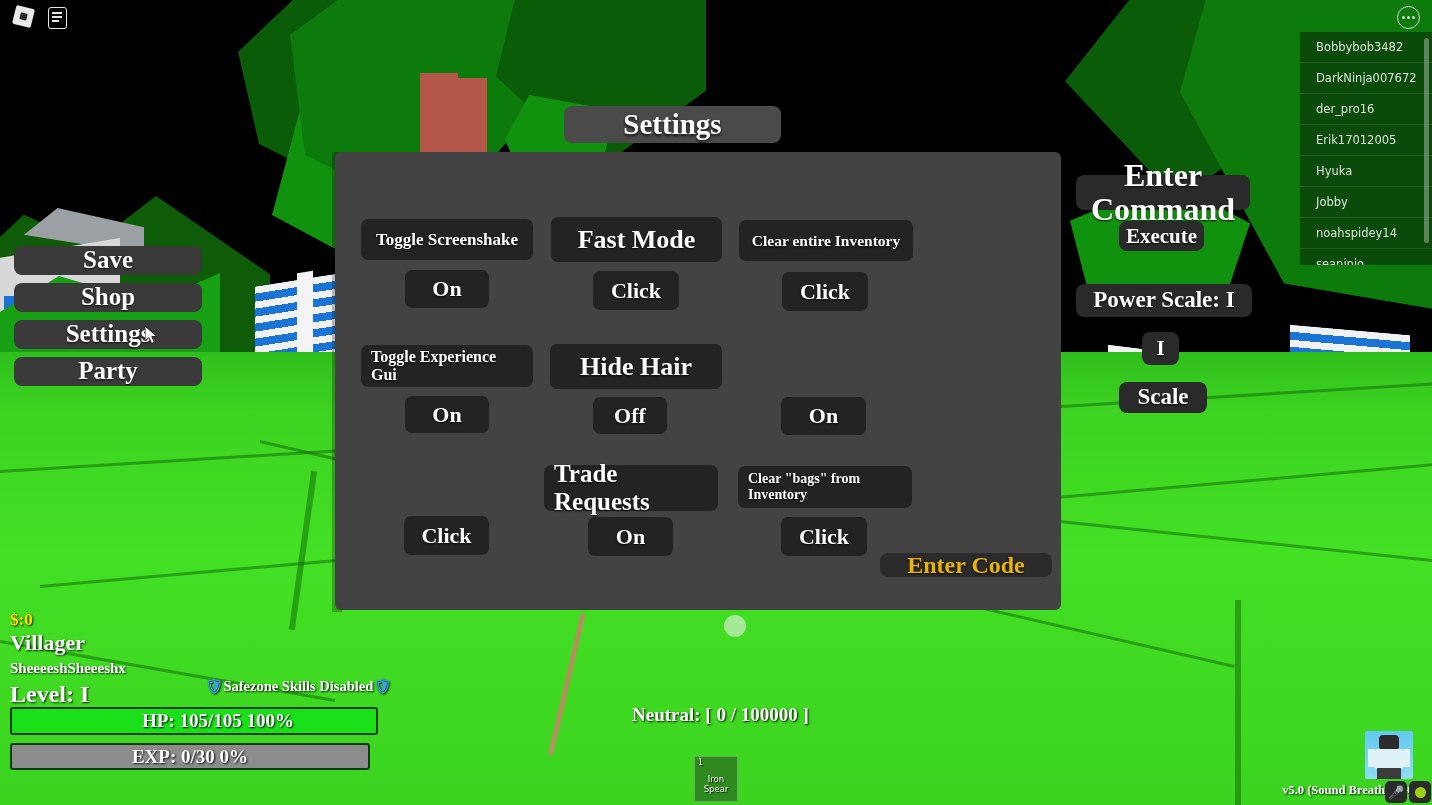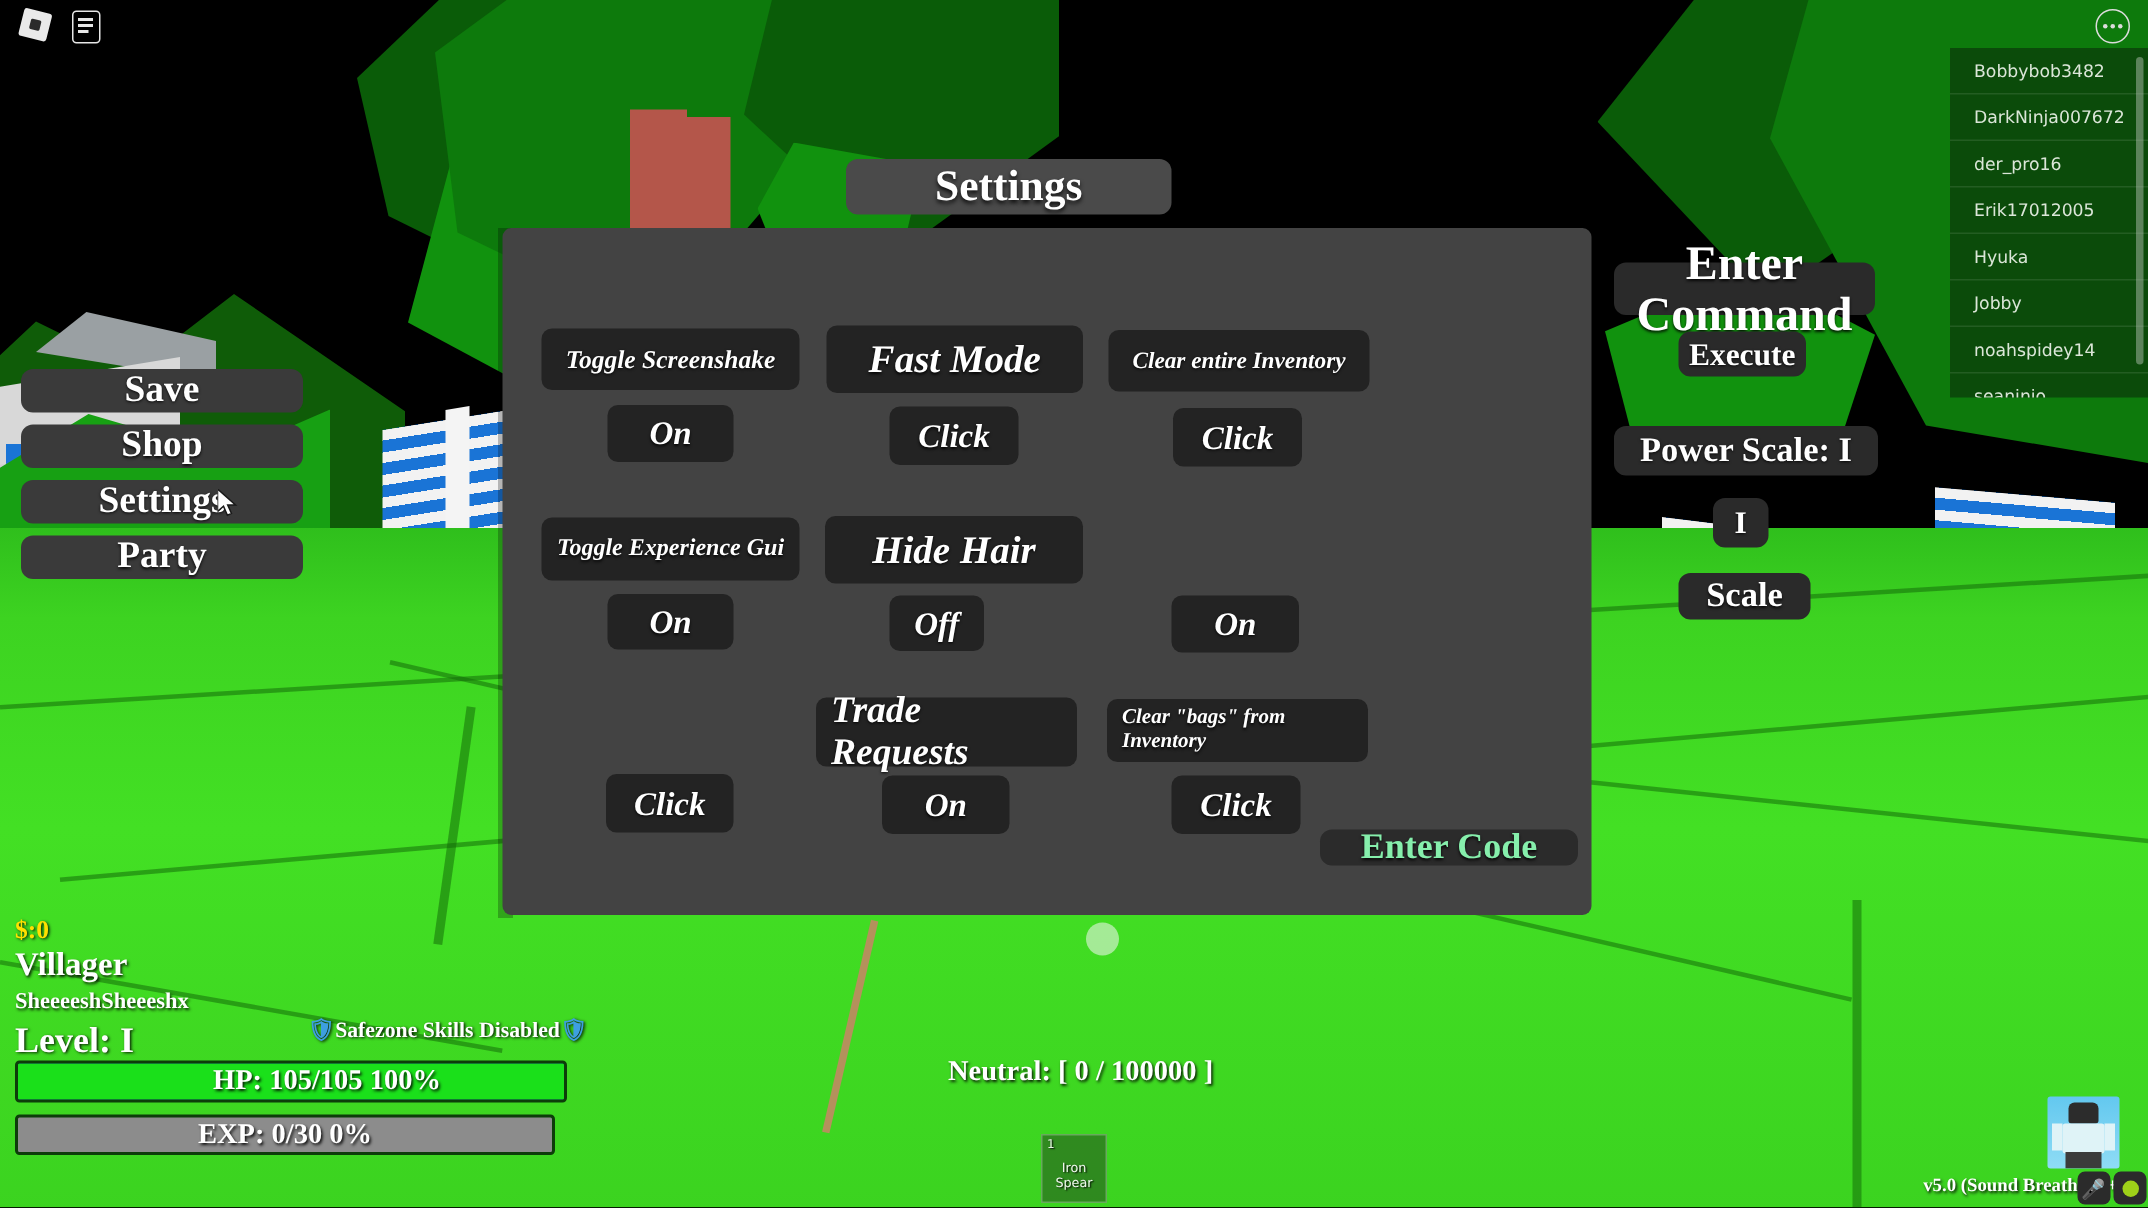--- a/index.html
+++ b/index.html
@@ -126,40 +126,40 @@
   .settings-title {
     position:absolute; left:564px; top:106px; width:217px; height:37px;
     background:#4a4a4a; border-radius:8px;
     display:flex; align-items:center; justify-content:center;
     color:#fff; font-size:29px; font-weight:bold;
     text-shadow:0 2px 3px rgba(0,0,0,0.8);
     z-index:31;
   }
   .settings-panel {
     position:absolute; left:335px; top:152px; width:726px; height:458px;
-    background:#434343; border-radius:6px; z-index:30;font-style:italic;
+    background:#434343; border-radius:6px; z-index:30;
   }
   .lbl-btn {
     position:absolute; background:#232323; border-radius:7px;
     color:#fff; font-weight:bold;
     display:flex; align-items:center; justify-content:center;
     text-shadow:0 1px 2px rgba(0,0,0,0.9);
     box-sizing:border-box; padding:0 10px;
   }
   .val-btn {
     position:absolute; background:#232323; border-radius:7px;
     color:#fff; font-weight:bold; font-size:22px;
     display:flex; align-items:center; justify-content:center;
     text-shadow:0 1px 2px rgba(0,0,0,0.9);
   }
   .enter-code {
     position:absolute; left:880px; top:553px; width:172px; height:24px;
     background:#2b2b2b; border-radius:8px; z-index:31;
     display:flex; align-items:center; justify-content:center;
-    color:#86efac; font-size:24px; font-weight:bold;
+    color:#eab308; font-size:24px; font-weight:bold;
     text-shadow:0 1px 2px rgba(0,0,0,0.9);
   }
 
   
   .hud { position:absolute; left:10px; top:610px; z-index:30;
          font-family:"Liberation Serif", serif; }
   .hud-money {
     color:#ffe000; font-size:17px; font-weight:bold;
     text-shadow:1px 1px 2px rgba(0,0,0,0.85); line-height:1.2;
   }
@@ -380,21 +380,21 @@
     <div class="lbl-btn" style="left:216px; top:65px; width:171px; height:45px; font-size:26px;">Fast Mode</div>
     <div class="val-btn" style="left:258px; top:119px; width:86px; height:39px;">Click</div>
 
     <div class="lbl-btn" style="left:404px; top:68px; width:174px; height:41px; font-size:15.5px;">Clear entire Inventory</div>
     <div class="val-btn" style="left:447px; top:120px; width:86px; height:39px;">Click</div>
 
     <div class="lbl-btn" style="left:26px; top:193px; width:172px; height:42px; font-size:16px;">Toggle Experience Gui</div>
     <div class="val-btn" style="left:70px; top:244px; width:84px; height:37px;">On</div>
 
     <div class="lbl-btn" style="left:215px; top:192px; width:172px; height:45px; font-size:26px;">Hide Hair</div>
-    <div class="val-btn" style="left:258px; top:245px; width:63px; height:37px;">Off</div>
+    <div class="val-btn" style="left:258px; top:245px; width:74px; height:37px;">Off</div>
 
     <div class="val-btn" style="left:446px; top:245px; width:85px; height:38px;">On</div>
 
     <div class="val-btn" style="left:69px; top:364px; width:85px; height:39px;">Click</div>
 
     <div class="lbl-btn" style="left:209px; top:313px; width:174px; height:46px; font-size:25px;">Trade Requests</div>
     <div class="val-btn" style="left:253px; top:365px; width:85px; height:39px;">On</div>
 
     <div class="lbl-btn" style="left:403px; top:314px; width:174px; height:42px; font-size:14px;">Clear "bags" from Inventory</div>
     <div class="val-btn" style="left:446px; top:365px; width:86px; height:39px;">Click</div>

